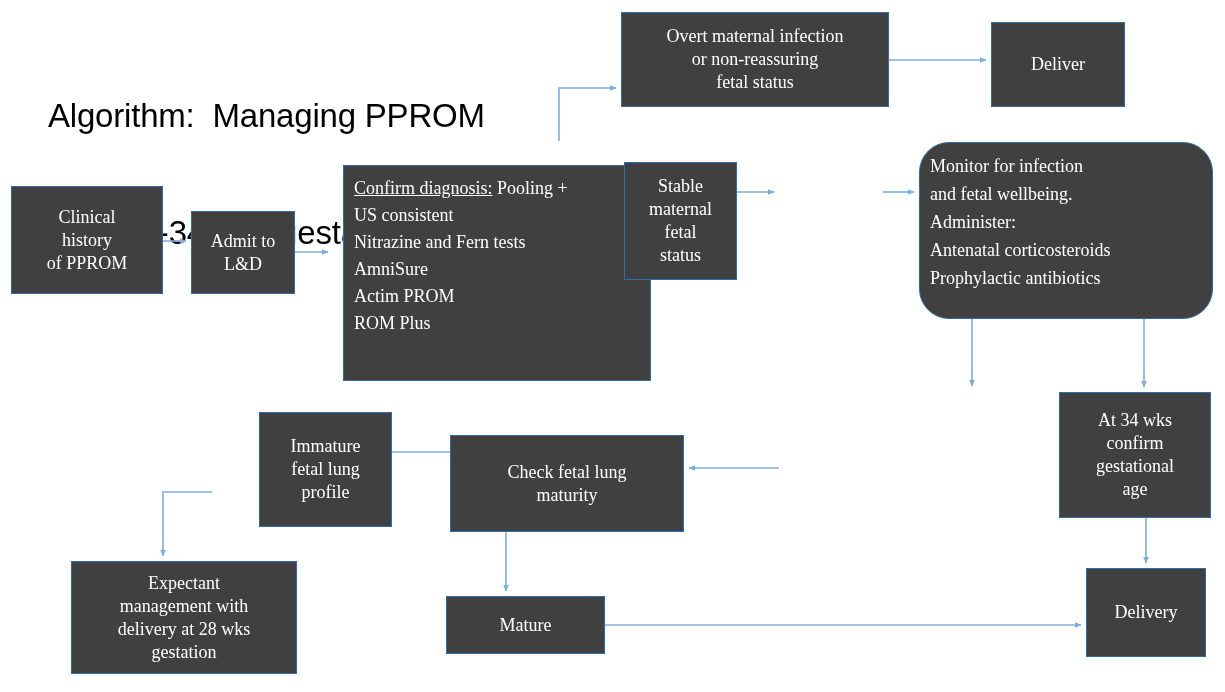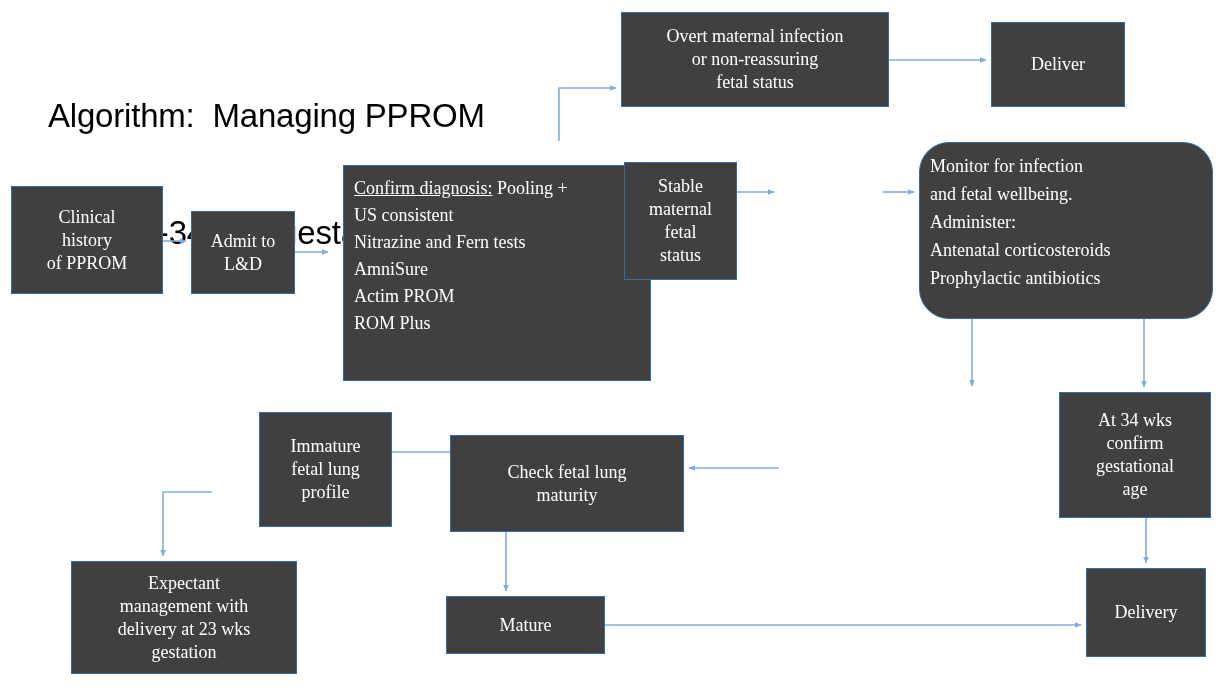--- a/index.html
+++ b/index.html
@@ -151,21 +151,21 @@
 
   <div class="node" style="left:212px; top:412px; width:133px; height:115px;margin-left:47px;">
     <span class="txt">Immature
 fetal lung
 profile</span>
   </div>
 
   <div class="node" style="left:71px; top:561px; width:226px; height:113px;">
     <span class="txt">Expectant
 management with
-delivery at 23 wks
+delivery at 28 wks
 gestation</span>
   </div>
 
   <div class="node" style="left:446px; top:596px; width:159px; height:58px;">
     <span class="txt">Mature</span>
   </div>
 
   <div class="node" style="left:1086px; top:568px; width:120px; height:89px;">
     <span class="txt">Delivery</span>
   </div>

